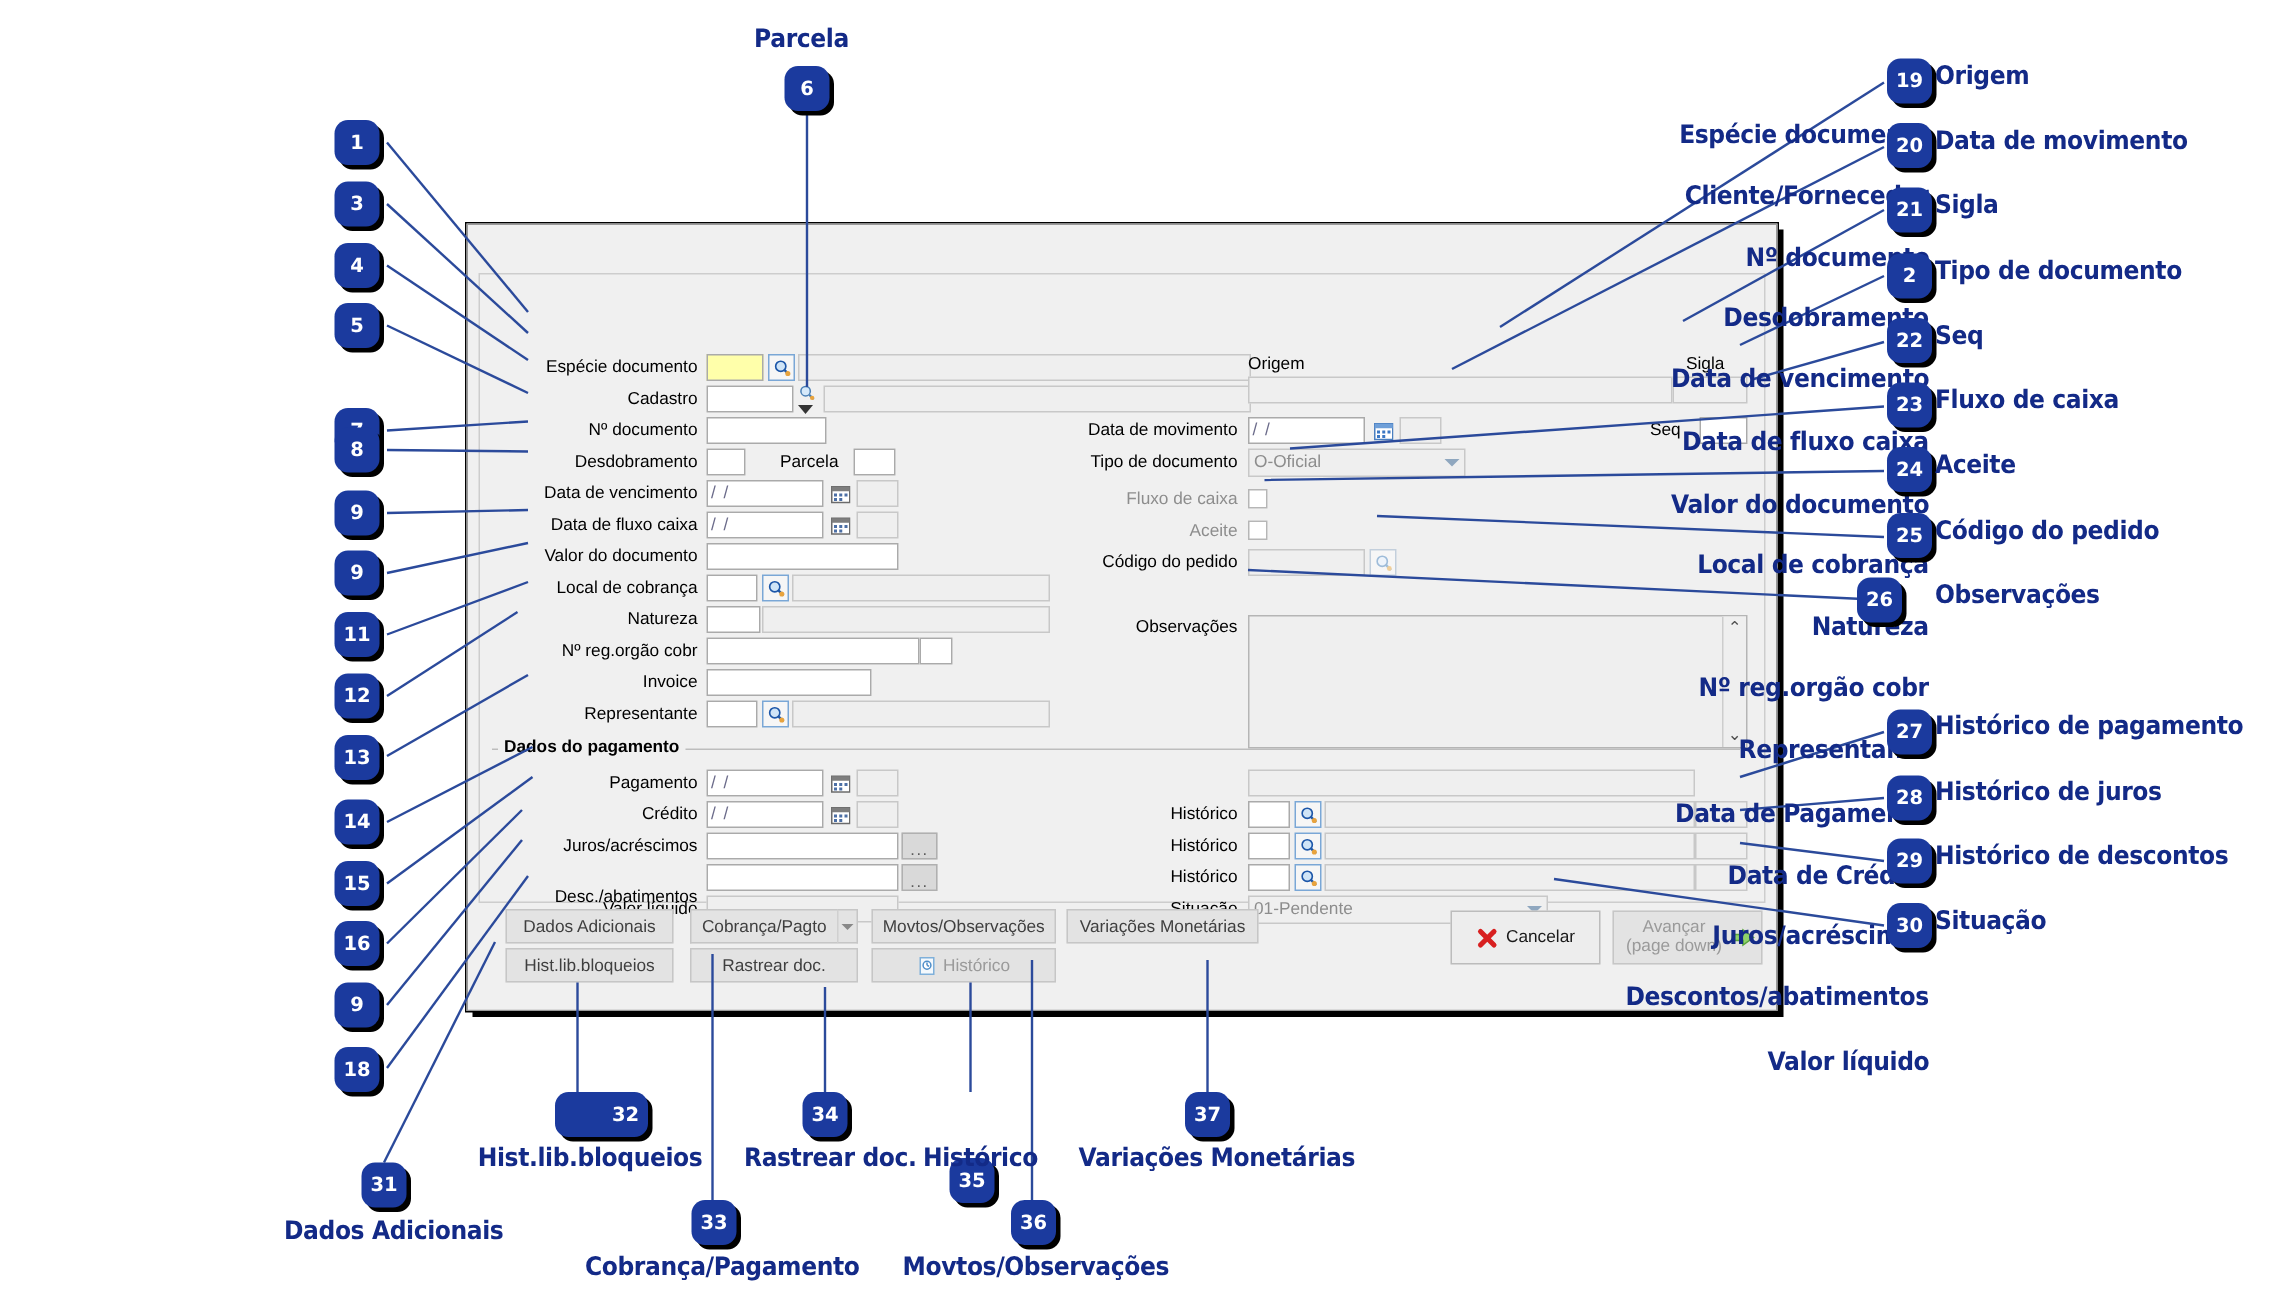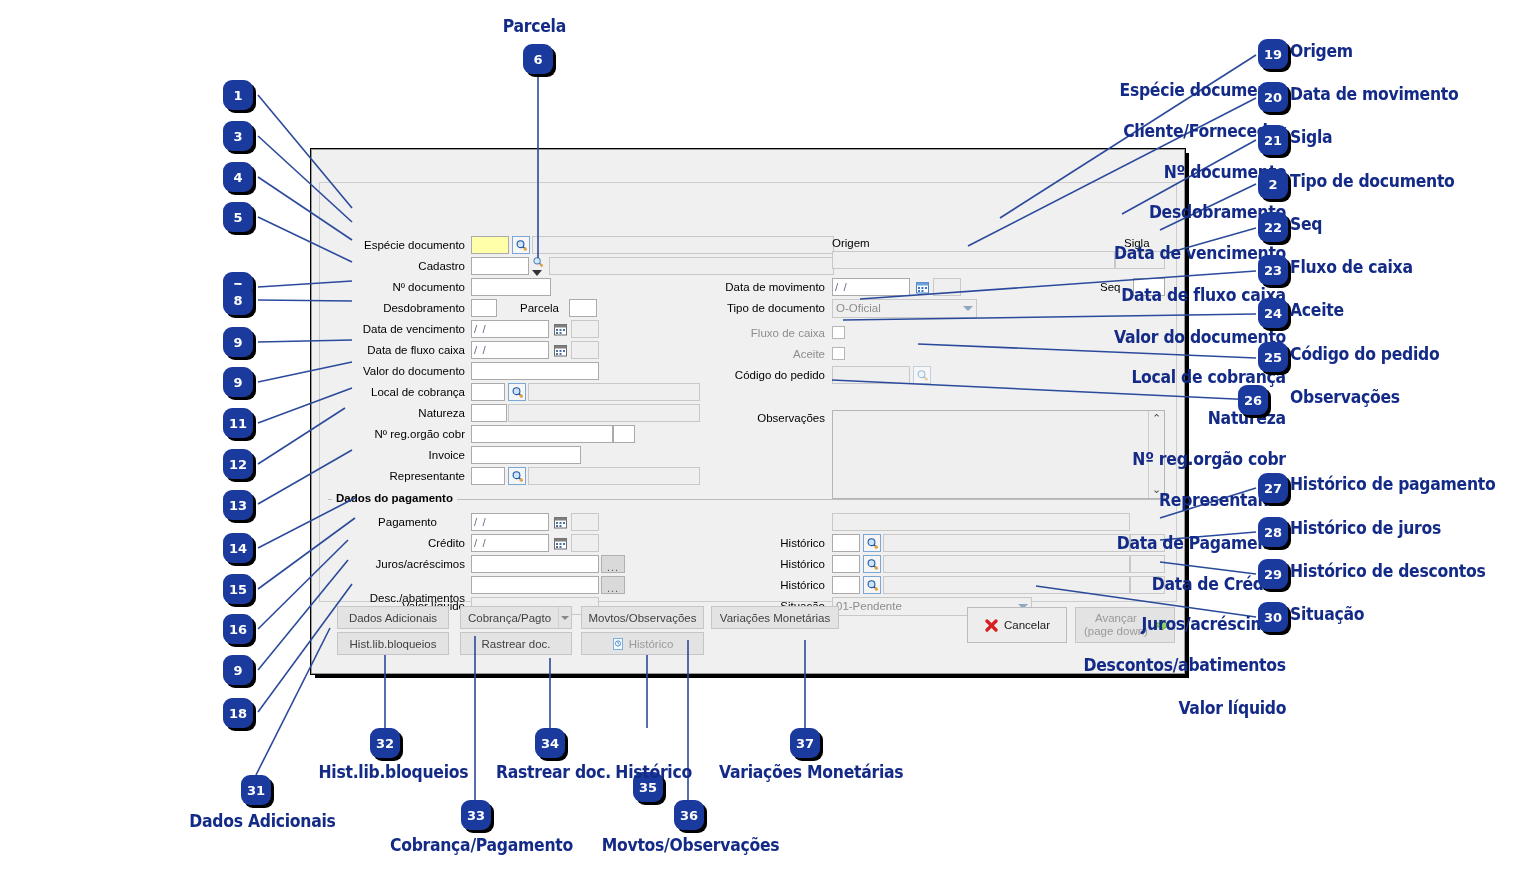--- a/index.html
+++ b/index.html
@@ -355,21 +355,21 @@
       <div class="ta" style="left:512px;top:227px;width:333px;height:89px;">
         <div class="sb">
           <div class="chv up">⌃</div>
           <div class="chv dn">⌄</div>
         </div>
       </div>
 
       <div class="group-line" style="left:8px;top:316px;width:832px;"></div>
       <div class="group-title" style="left:12px;top:309px;">Dados do pagamento</div>
 
-      <div class="fld-label" style="left:30px;top:333px;width:115px;text-align:center;">Pagamento</div>
+      <div class="fld-label" style="left:30px;top:333px;width:115px;">Pagamento</div>
       <div class="inp date" style="left:151px;top:330px;width:78px;height:18px;">/  /</div>
       <div class="calbtn" style="left:231px;top:330px;width:18px;height:18px;">
         <svg width="13" height="13" viewBox="0 0 13 13">
             <rect x="0.5" y="1.5" width="12" height="10.5" fill="#fff" stroke="#6b6b6b"></rect>
             <rect x="0.5" y="1.5" width="12" height="3" fill="#7e7e7e"></rect>
             <g fill="#4c6fa5">
               <rect x="2" y="6" width="2" height="2"></rect>
               <rect x="5.5" y="6" width="2" height="2"></rect>
               <rect x="9" y="6" width="2" height="2"></rect>
               <rect x="2" y="9" width="2" height="2"></rect>
@@ -569,21 +569,21 @@
   <div class="ann-label right" style="left:1290px;top:474px;">Histórico de pagamento</div>
   <div class="badge" style="left:1258px;top:517px;">28</div>
   <div class="ann-label right" style="left:1290px;top:518px;">Histórico de juros</div>
   <div class="badge" style="left:1258px;top:559px;">29</div>
   <div class="ann-label right" style="left:1290px;top:561px;">Histórico de descontos</div>
   <div class="badge" style="left:1258px;top:602px;">30</div>
   <div class="ann-label right" style="left:1290px;top:604px;">Situação</div>
 
   <div class="badge" style="left:241px;top:775px;">31</div>
   <div class="ann-label center" style="left:183px;top:811px;">Dados Adicionais</div>
-  <div class="badge" style="left:370px;top:728px;">32</div>
+  <div class="badge" style="left:370px;top:728px;padding-left:32px;">32</div>
   <div class="ann-label center" style="left:312px;top:762px;">Hist.lib.bloqueios</div>
   <div class="badge" style="left:461px;top:800px;">33</div>
   <div class="ann-label center" style="left:382px;top:835px;">Cobrança/Pagamento</div>
   <div class="badge" style="left:535px;top:728px;">34</div>
   <div class="ann-label center" style="left:491px;top:762px;">Rastrear doc.</div>
   <div class="badge" style="left:633px;top:772px;text-align:center;">35</div>
   <div class="ann-label center" style="left:612px;top:762px;">Histórico</div>
   <div class="badge" style="left:674px;top:800px;">36</div>
   <div class="ann-label center" style="left:594px;top:835px;">Movtos/Observações</div>
   <div class="badge" style="left:790px;top:728px;">37</div>

